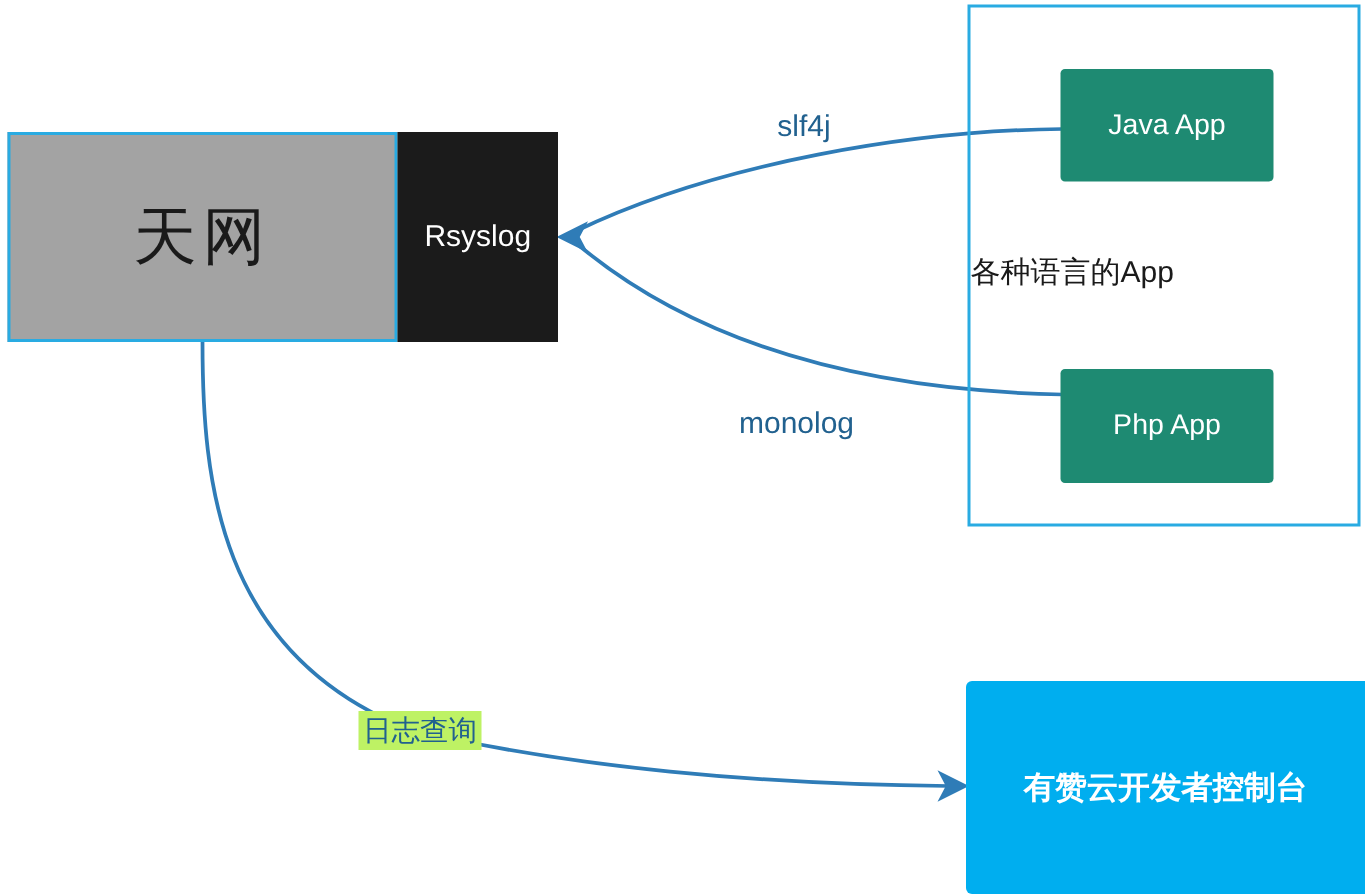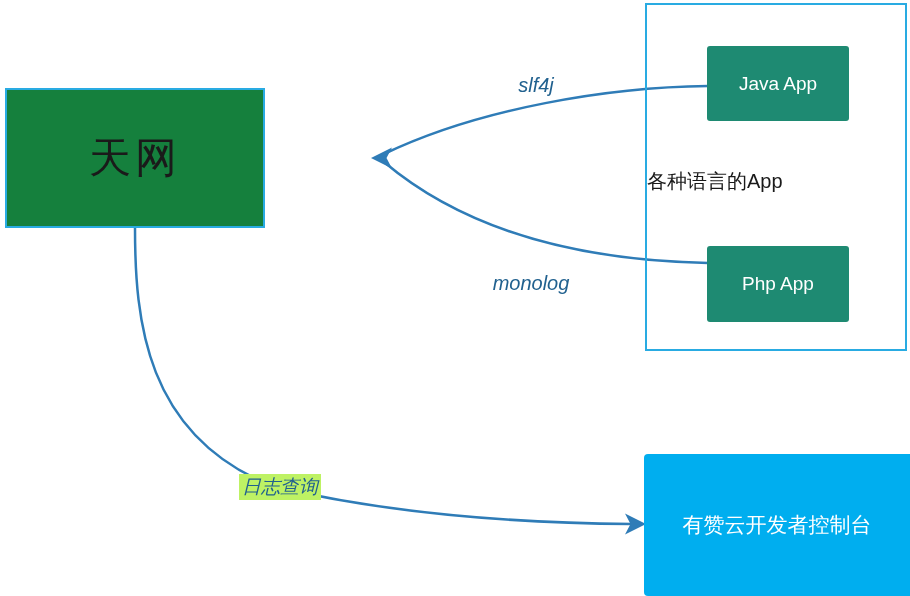--- a/index.html
+++ b/index.html
@@ -15,38 +15,38 @@
   html,body{margin:0;padding:0;background:#fff;}
   body{font-family:"Liberation Sans","DejaVu Sans",sans-serif;}
   .canvas{position:relative;width:910px;height:596px;background:#fff;overflow:hidden;}
 
   .edges-svg{position:absolute;left:0;top:0;z-index:1;pointer-events:none;}
   .edges-svg path{fill:none;stroke:var(--arrow-stroke);stroke-width:2.5;}
   .edges-svg polygon{fill:var(--arrow-stroke);stroke:none;}
 
   .node{position:absolute;display:flex;align-items:center;justify-content:center;box-sizing:border-box;z-index:2;}
 
-  .skynet{left:5px;top:88px;width:260px;height:140px;background:#15803d;border:2px solid var(--accent-cyan);
+  .skynet{left:5px;top:88px;width:260px;height:140px;background:#a3a3a3;border:2px solid var(--accent-cyan);
           font-size:42px;color:var(--text-dark);letter-spacing:4px;}
   .rsyslog{left:265px;top:88px;width:107px;height:140px;background:var(--dark-fill);
            color:var(--node-text-light);font-size:20px;}
 
   .apps-container{left:645px;top:3px;width:262px;height:348px;border:2px solid var(--accent-cyan);background:transparent;}
   .teal-box{position:absolute;display:flex;align-items:center;justify-content:center;
             background:var(--teal-fill);color:var(--node-text-light);font-size:19px;font-weight:500;border-radius:3px;text-align:right;}
   .java-box{left:60px;top:41px;width:142px;height:75px;}
   .php-box{left:60px;top:221px;width:142px;height:76px;margin-top:20px;}
   .apps-caption{position:absolute;left:0;top:163px;width:100%;text-align:left;
                 font-size:20px;color:var(--text-dark);}
 
   .console{left:644px;top:454px;width:266px;height:142px;background:var(--console-fill);
-           color:var(--node-text-light);font-size:21px;font-weight:normal;border-radius:4px 0 0 4px;}
+           color:var(--node-text-light);font-size:21px;font-weight:bold;border-radius:4px 0 0 4px;}
 
   .edge-label{position:absolute;z-index:3;transform:translate(-50%,-50%);
-              color:var(--edge-label-color);font-size:20px;white-space:nowrap;font-style:italic;}
+              color:var(--edge-label-color);font-size:20px;white-space:nowrap;}
   .lbl-slf4j{left:536px;top:85px;}
   .lbl-monolog{left:531px;top:267px;margin-top:16px;}
   .lbl-logquery{left:280px;top:487px;font-size:19px;background:#bef264;padding:0 3px;}
 </style>
 </head>
 <body>
 
 <div class="canvas">
 
   <svg class="edges-svg" width="910" height="596" viewBox="0 0 910 596">
@@ -54,20 +54,23 @@
     <path d="M708,263 C610,261 480,243 384,162"></path>
     <path d="M135,228 C135,320 145,435 272,486 C380,512 510,523 632,524"></path>
     <polygon points="371,158 392,147.5 386.5,158 392,168.5"></polygon>
     <polygon points="646,524 625,513.5 630.5,524 625,534.5"></polygon>
   </svg>
 
   <div class="node skynet">
     <span>天网</span>
   </div>
 
+  <div class="node rsyslog">
+    <span>Rsyslog</span>
+  </div>
 
   <div class="node apps-container">
     <div class="teal-box java-box">
       <span>Java App</span>
     </div>
     <div class="apps-caption">各种语言的App</div>
     <div class="teal-box php-box">
       <span>Php App</span>
     </div>
   </div>

